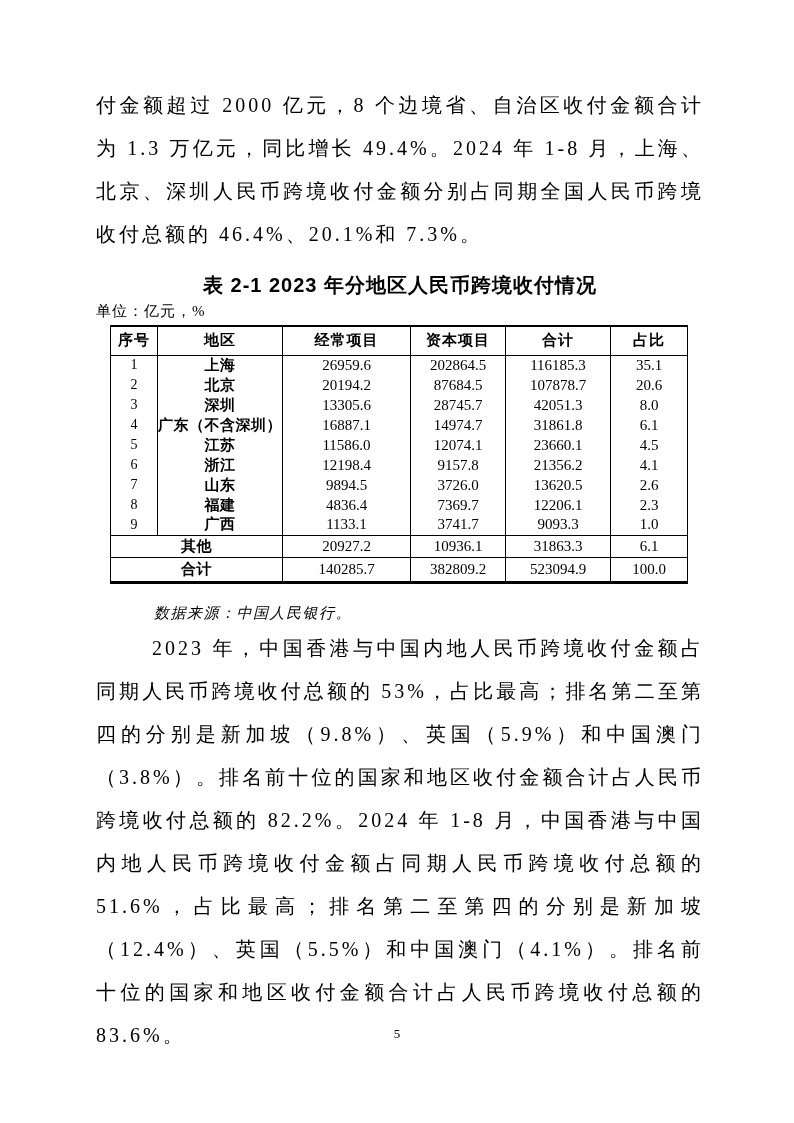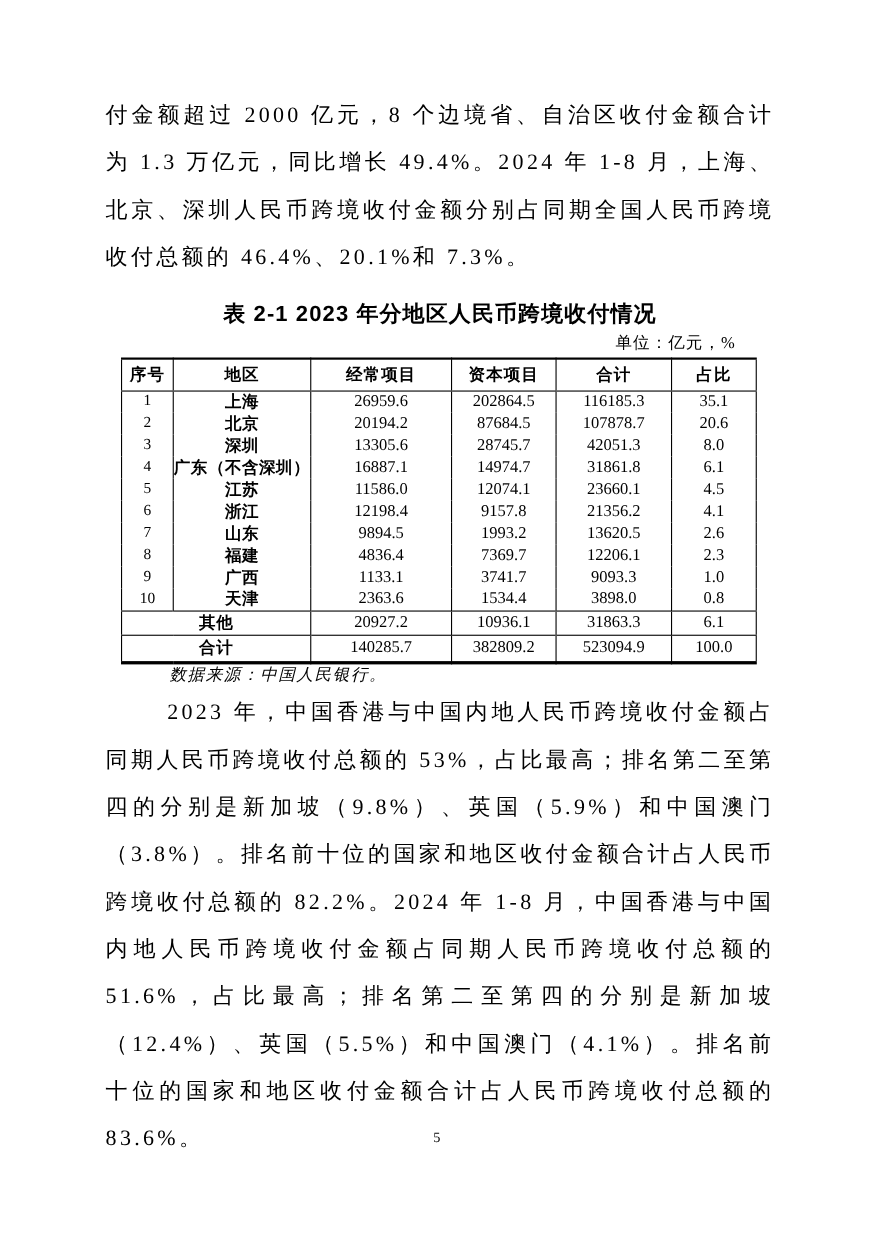--- a/index.html
+++ b/index.html
@@ -15,21 +15,21 @@
   }
   .para-top{top:84px}
   .para-bottom{top:627px;text-indent:56px}
   .tbl-title{
     position:absolute;top:272px;left:96px;width:608px;text-align:center;
     font-family:"Liberation Sans","DejaVu Sans",sans-serif;
     font-weight:bold;font-size:20px;letter-spacing:1px;
   }
   .unit-note{
     position:absolute;top:302px;left:96px;width:589px;box-sizing:border-box;
-    text-align:right;padding-right:16px;font-size:15px;letter-spacing:1px;
+    text-align:left;padding-right:16px;font-size:15px;letter-spacing:1px;
   }
   table.data-table{
     position:absolute;top:325px;left:110px;width:577px;
     border-collapse:collapse;table-layout:fixed;
     border-left:1px solid #000;border-right:1px solid #000;
     border-top:2.5px solid #000;border-bottom:3px solid #000;
   }
   .data-table th,.data-table td{
     border-left:1px solid #000;padding:0;margin:0;
     text-align:center;vertical-align:middle;white-space:nowrap;overflow:hidden;
@@ -135,47 +135,39 @@
           <td class="region">浙江</td>
           <td class="num">12198.4</td>
           <td class="num">9157.8</td>
           <td class="num">21356.2</td>
           <td class="num">4.1</td>
         </tr>
         <tr>
           <td class="idx">7</td>
           <td class="region">山东</td>
           <td class="num">9894.5</td>
-          <td class="num">1993.2</td>
+          <td class="num">3726.0</td>
           <td class="num">13620.5</td>
           <td class="num">2.6</td>
         </tr>
         <tr>
           <td class="idx">8</td>
           <td class="region">福建</td>
           <td class="num">4836.4</td>
           <td class="num">7369.7</td>
           <td class="num">12206.1</td>
           <td class="num">2.3</td>
         </tr>
         <tr>
           <td class="idx">9</td>
           <td class="region">广西</td>
           <td class="num">1133.1</td>
           <td class="num">3741.7</td>
           <td class="num">9093.3</td>
           <td class="num">1.0</td>
-        </tr>
-        <tr>
-          <td class="idx">10</td>
-          <td class="region">天津</td>
-          <td class="num">2363.6</td>
-          <td class="num">1534.4</td>
-          <td class="num">3898.0</td>
-          <td class="num">0.8</td>
         </tr>
       </tbody>
     <tbody>
       <tr class="row-other">
         <td class="lbl" colspan="2">其他</td>
         <td class="num">20927.2</td>
         <td class="num">10936.1</td>
         <td class="num">31863.3</td>
         <td class="num">6.1</td>
       </tr>

